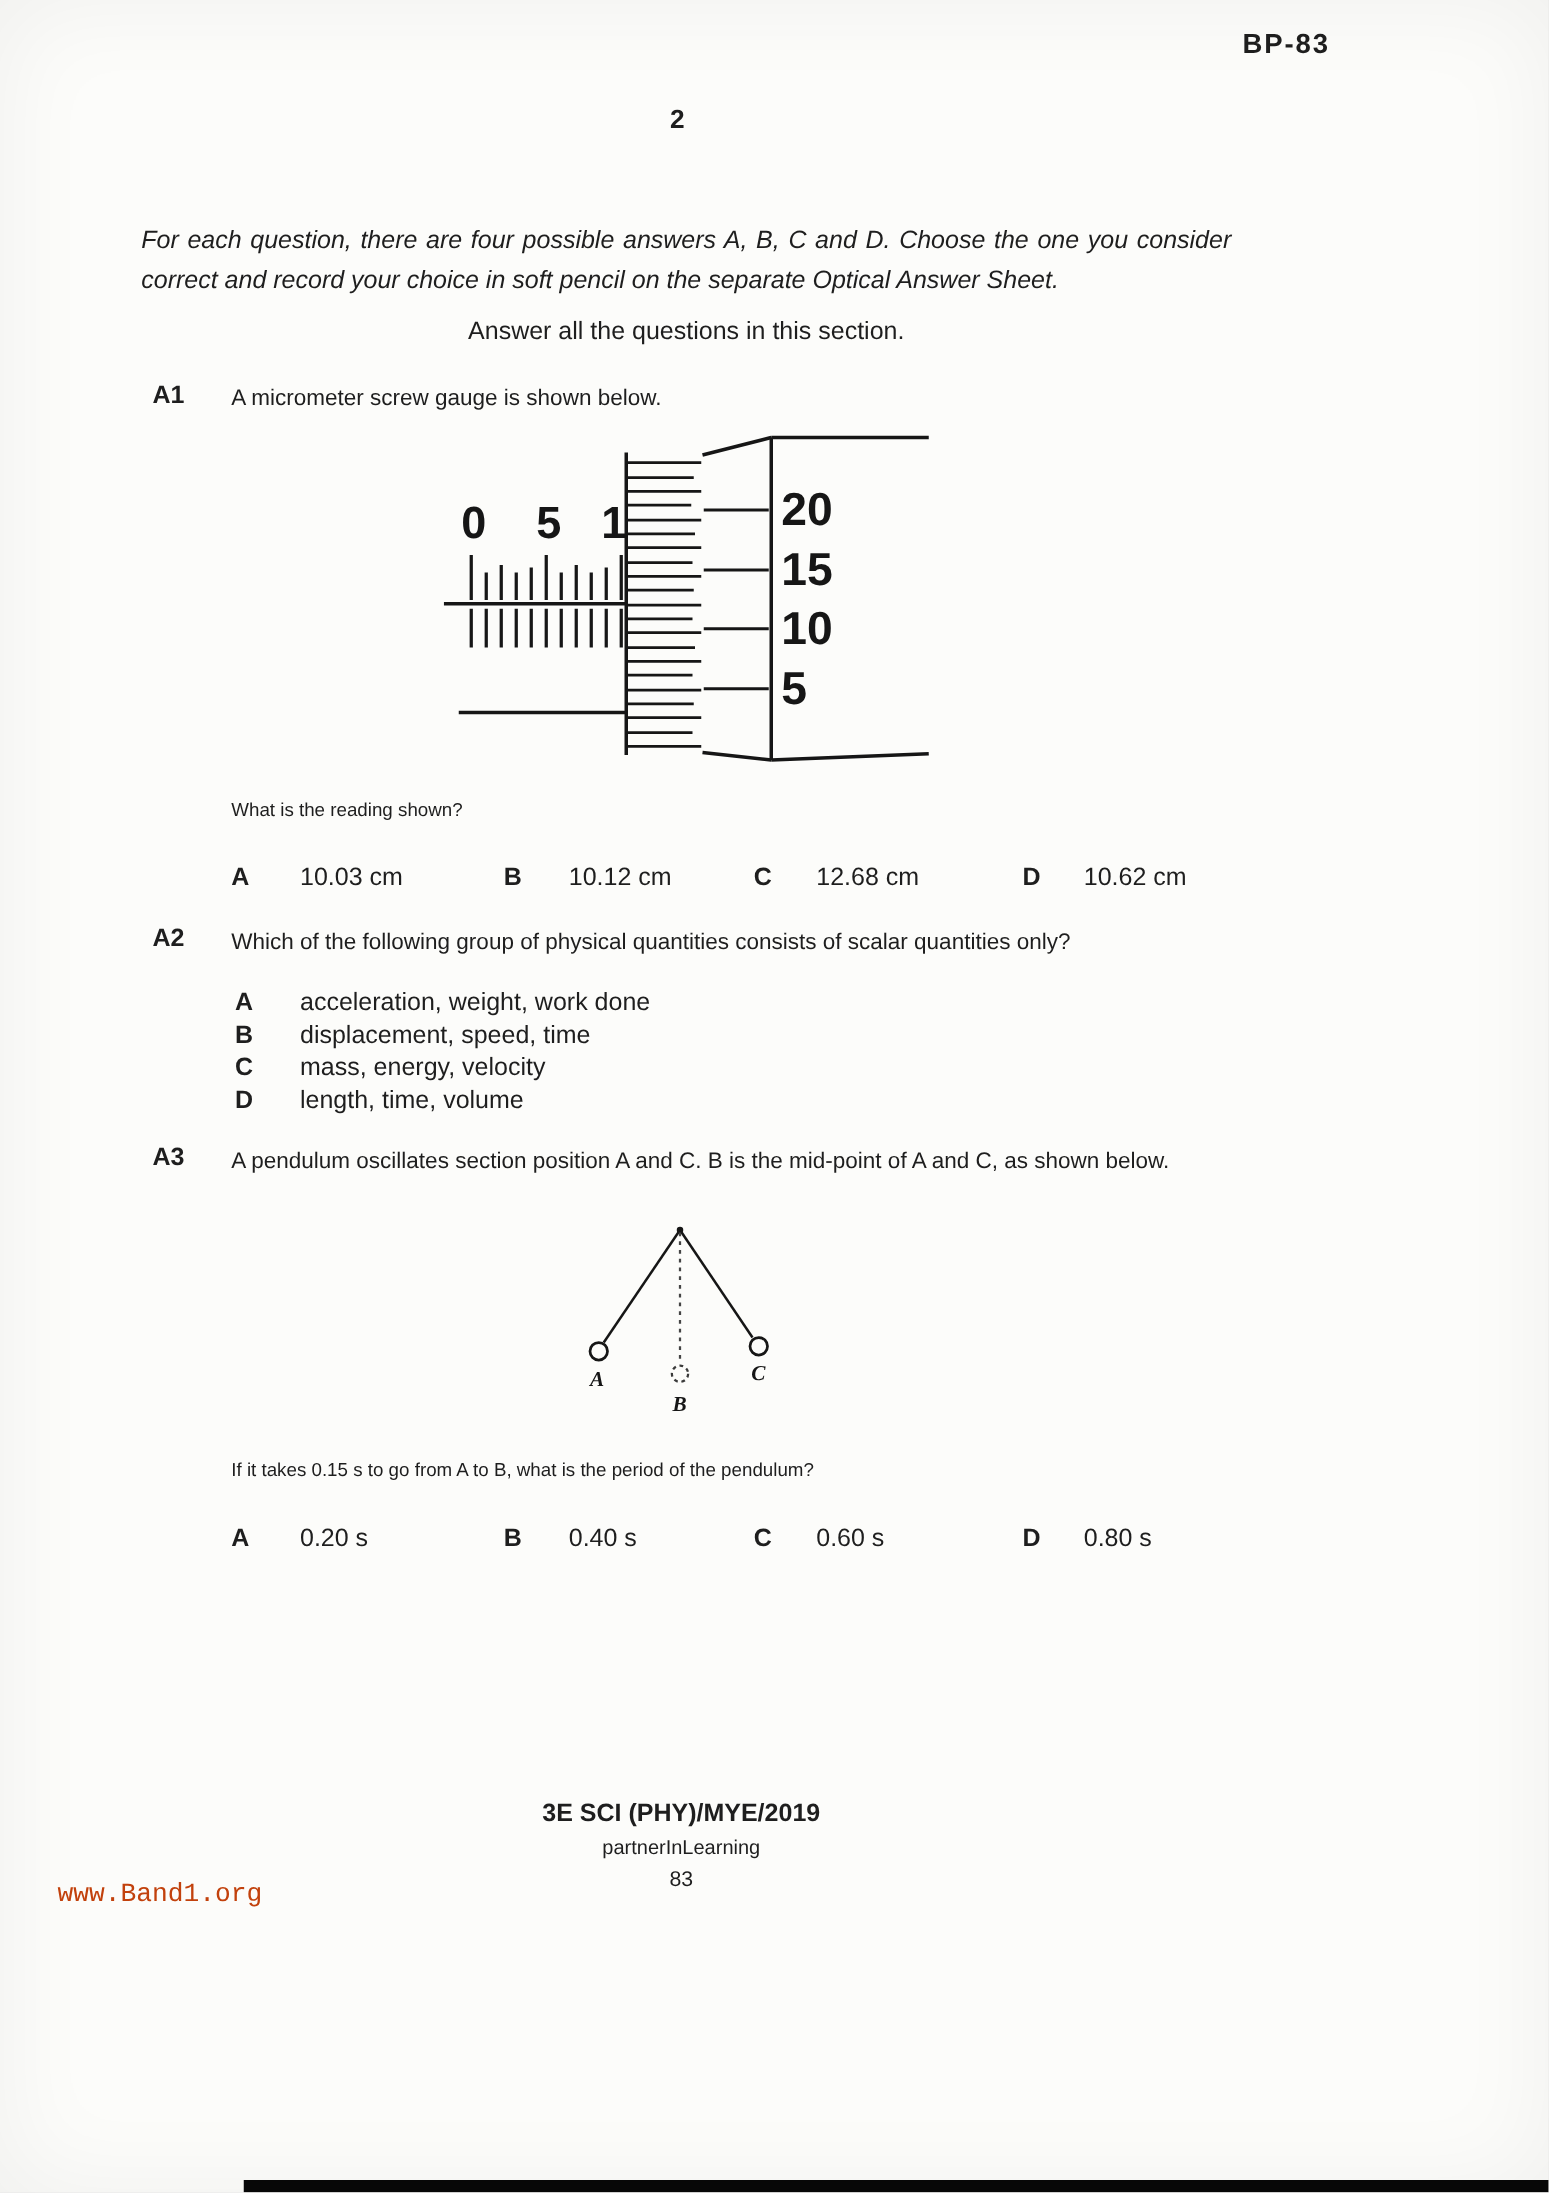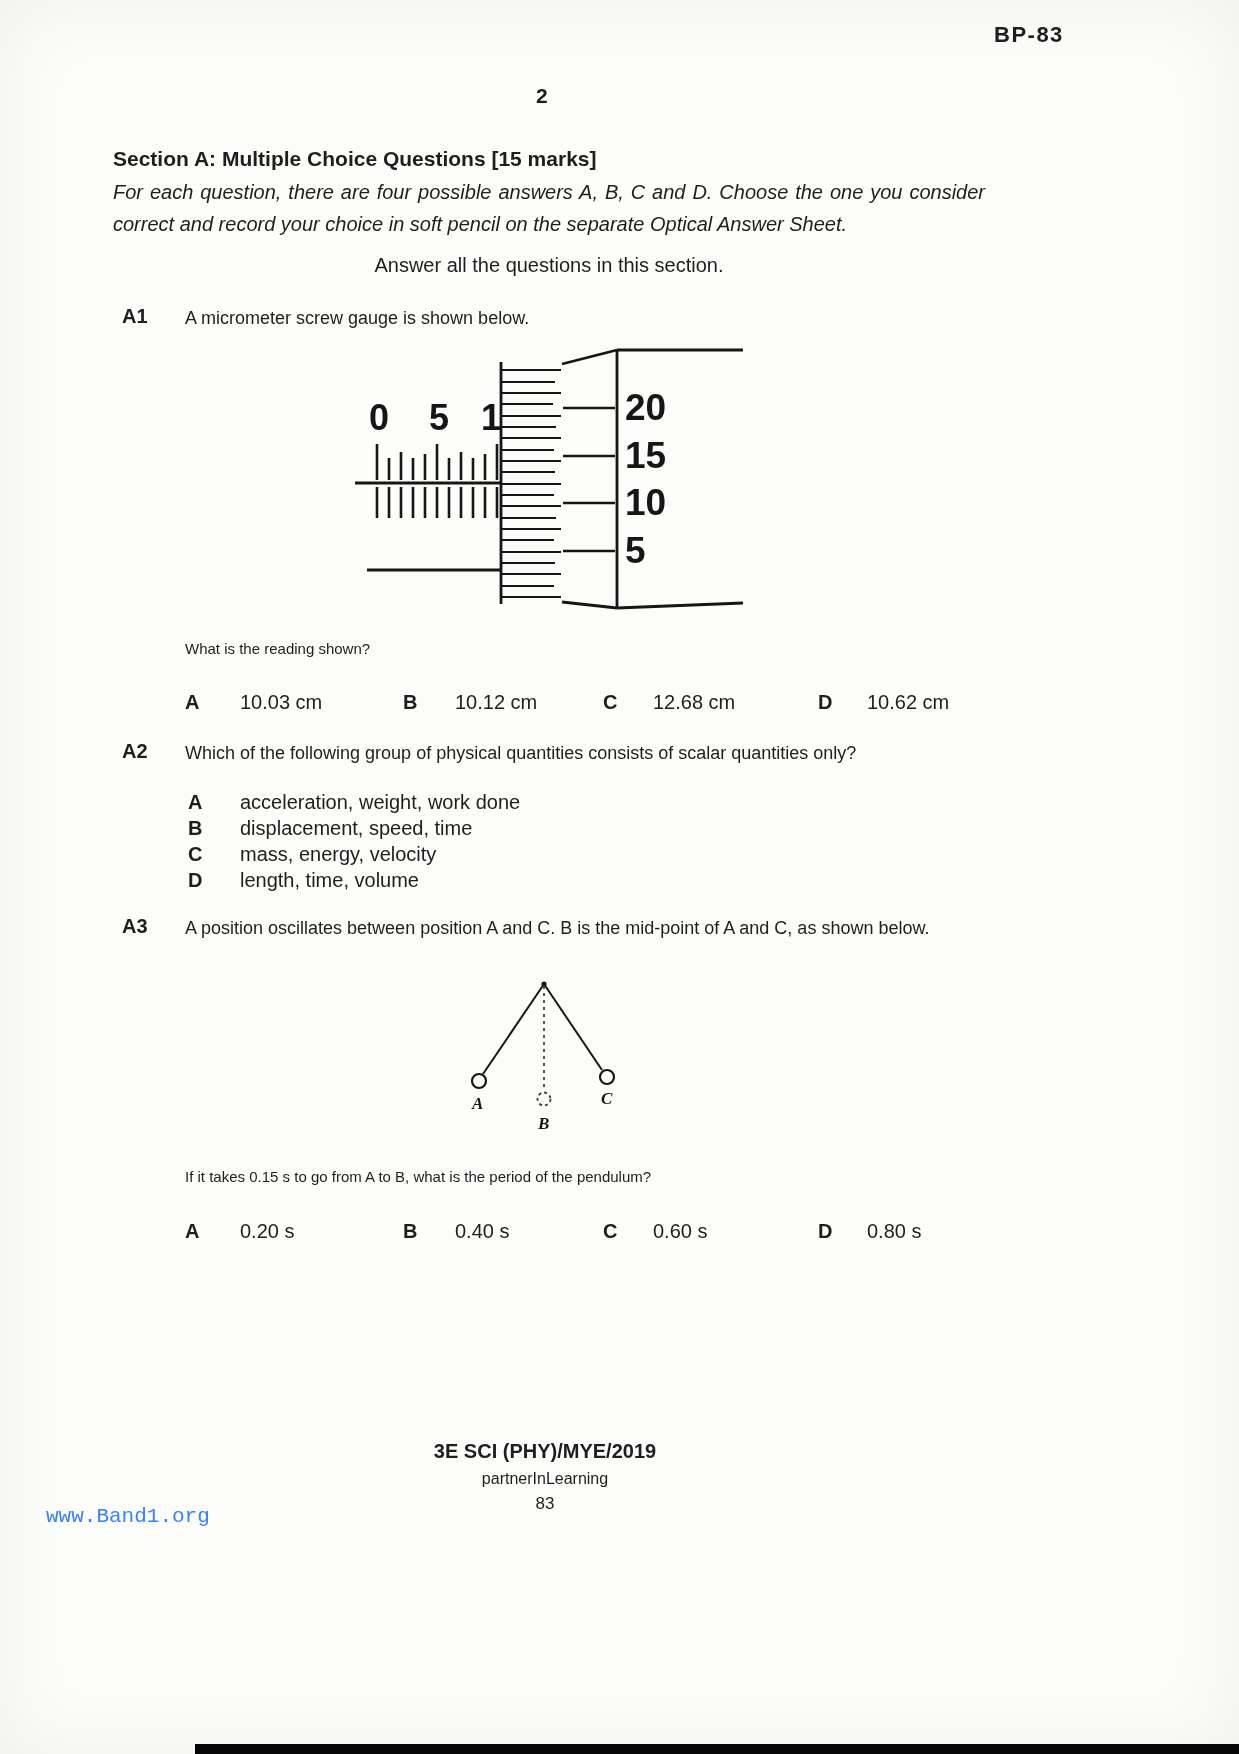--- a/index.html
+++ b/index.html
@@ -50,21 +50,21 @@
   .footer {
     position: absolute; top: 1440px; left: 355px; width: 380px;
     text-align: center;
   }
   .footer .exam-code { font-size: 20px; font-weight: bold; }
   .footer .partner { font-size: 16px; margin-top: 7px; }
   .footer .page-code { font-size: 17px; margin-top: 6px; }
   .watermark {
     position: absolute; top: 1505px; left: 46px;
     font-family: "Liberation Mono", monospace;
-    font-size: 21px; color: #3b82f6;
+    font-size: 21px; color: #c2410c;
   }
   .bottom-bar {
     position: absolute; left: 195px; right: 0; bottom: 0; height: 10px;
     background: #070707;
   }
   .mline { stroke: #161616; }
   .ms-num { font-family: "Liberation Sans", sans-serif; font-size: 36px; font-weight: bold; fill: #161616; }
   .th-num { font-family: "Liberation Sans", sans-serif; font-size: 37px; font-weight: bold; fill: #161616; }
   .pend-label {
     font-family: "Liberation Serif", serif;
@@ -72,21 +72,20 @@
   }
 </style>
 </head>
 <body>
 
 <div class="page">
 
   <div class="doc-code">BP-83</div>
   <div class="page-num">2</div>
 
-  <div class="section-title">Section A: Multiple Choice Questions [15 marks]</div>
   <div class="instructions">For each question, there are four possible answers A, B, C and D. Choose the one you consider correct and record your choice in soft pencil on the separate Optical Answer Sheet.</div>
   <div class="answer-note">Answer all the questions in this section.</div>
 
   <div class="qnum" style="top:305px;">A1</div>
   <div class="qtext" style="top:305px; width:800px;">A micrometer screw gauge is shown below.</div>
 
   <svg class="diagram" style="top:346px; left:355px;" width="390" height="266" viewBox="0 0 390 266">
 
     <text class="ms-num" x="14" y="84">0</text>
     <text class="ms-num" x="74" y="84">5</text>
@@ -200,21 +199,21 @@
       <span class="opt-label">C</span>
       <span>mass, energy, velocity</span>
     </div>
     <div class="vopt-row">
       <span class="opt-label">D</span>
       <span>length, time, volume</span>
     </div>
   </div>
 
   <div class="qnum" style="top:915px;">A3</div>
-  <div class="qtext" style="top:915px; width:828px;">A position oscillates between position A and C. B is the mid-point of A and C, as shown below.</div>
+  <div class="qtext" style="top:915px; width:828px;">A pendulum oscillates section position A and C. B is the mid-point of A and C, as shown below.</div>
 
   <svg class="diagram" style="top:976px; left:452px;" width="200" height="170" viewBox="0 0 200 170">
     <circle cx="92" cy="8" r="2.6" fill="#161616"></circle>
     <line x1="92" y1="8" x2="31" y2="98" stroke="#161616" stroke-width="2"></line>
     <line x1="92" y1="8" x2="150" y2="94" stroke="#161616" stroke-width="2"></line>
     <line x1="92" y1="10" x2="92" y2="115" stroke="#444" stroke-width="1.8" stroke-dasharray="3 4"></line>
     <circle cx="27" cy="105" r="7" fill="none" stroke="#161616" stroke-width="2.2"></circle>
     <circle cx="155" cy="101" r="7" fill="none" stroke="#161616" stroke-width="2.2"></circle>
     <circle cx="92" cy="123" r="6.5" fill="none" stroke="#3a3a3a" stroke-width="1.8" stroke-dasharray="3 3"></circle>
     <text class="pend-label" x="20" y="133">A</text>

